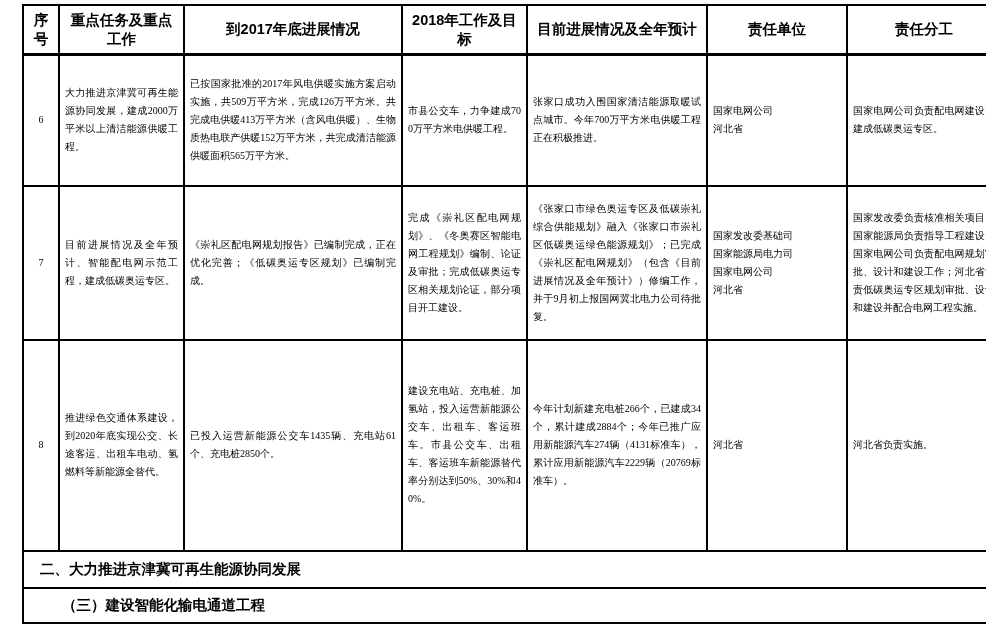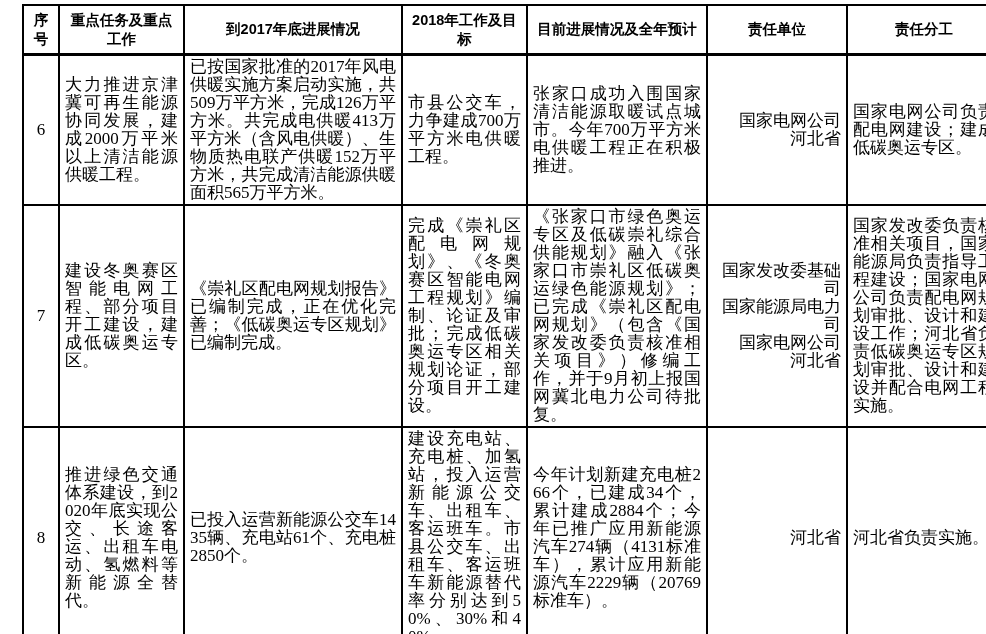--- a/index.html
+++ b/index.html
@@ -24,21 +24,21 @@
     width: 978px;
     border-collapse: collapse;
     table-layout: fixed;
     background: #ffffff;
   }
   table.doc-table th,
   table.doc-table td {
     border: 2px solid #000000;
     padding: 2px 5px;
     vertical-align: middle;
-    font-size: 17px;
+    font-size: 10px;
     line-height: 18px;
     word-break: break-all;
     overflow: hidden;
   }
   tr.header-row th {
     font-weight: bold;
     font-size: 14.5px;
     line-height: 19px;
     text-align: center;
     height: 43px;
@@ -46,21 +46,21 @@
     font-family: "Liberation Sans", "DejaVu Sans", sans-serif;
   }
   td.c-num {
     text-align: center;
   }
   td.c-just {
     text-align: justify;
     text-justify: inter-character;
   }
   td.c-unit {
-    text-align: right;
+    text-align: left;
     white-space: pre-line;
   }
   tr.row-6 { height: 131px; }
   tr.row-7 { height: 154px; }
   tr.row-8 { height: 211px; }
   tr.section-row td {
     font-weight: bold;
     font-size: 14.5px;
     font-family: "Liberation Sans", "DejaVu Sans", sans-serif;
     height: 31px;
@@ -109,24 +109,24 @@
         <td class="c-just">大力推进京津冀可再生能源协同发展，建成2000万平米以上清洁能源供暖工程。</td>
         <td class="c-just">已按国家批准的2017年风电供暖实施方案启动实施，共509万平方米，完成126万平方米。共完成电供暖413万平方米（含风电供暖）、生物质热电联产供暖152万平方米，共完成清洁能源供暖面积565万平方米。</td>
         <td class="c-just">市县公交车，力争建成700万平方米电供暖工程。</td>
         <td class="c-just">张家口成功入围国家清洁能源取暖试点城市。今年700万平方米电供暖工程正在积极推进。</td>
         <td class="c-unit">国家电网公司
 河北省</td>
         <td class="c-just">国家电网公司负责配电网建设；建成低碳奥运专区。</td>
       </tr>
       <tr class="row-7">
         <td class="c-num">7</td>
-        <td class="c-just">建设冬奥赛区智能电网工程、部分项目开工建设，建成低碳奥运专区。</td>
+        <td class="c-just">目前进展情况及全年预计、智能配电网示范工程，建成低碳奥运专区。</td>
         <td class="c-just">《崇礼区配电网规划报告》已编制完成，正在优化完善；《低碳奥运专区规划》已编制完成。</td>
         <td class="c-just">完成《崇礼区配电网规划》、《冬奥赛区智能电网工程规划》编制、论证及审批；完成低碳奥运专区相关规划论证，部分项目开工建设。</td>
-        <td class="c-just">《张家口市绿色奥运专区及低碳崇礼综合供能规划》融入《张家口市崇礼区低碳奥运绿色能源规划》；已完成《崇礼区配电网规划》（包含《国家发改委负责核准相关项目》）修编工作，并于9月初上报国网冀北电力公司待批复。</td>
+        <td class="c-just">《张家口市绿色奥运专区及低碳崇礼综合供能规划》融入《张家口市崇礼区低碳奥运绿色能源规划》；已完成《崇礼区配电网规划》（包含《目前进展情况及全年预计》）修编工作，并于9月初上报国网冀北电力公司待批复。</td>
         <td class="c-unit">国家发改委基础司
 国家能源局电力司
 国家电网公司
 河北省</td>
         <td class="c-just">国家发改委负责核准相关项目，国家能源局负责指导工程建设；国家电网公司负责配电网规划审批、设计和建设工作；河北省负责低碳奥运专区规划审批、设计和建设并配合电网工程实施。</td>
       </tr>
       <tr class="row-8">
         <td class="c-num">8</td>
         <td class="c-just">推进绿色交通体系建设，到2020年底实现公交、长途客运、出租车电动、氢燃料等新能源全替代。</td>
         <td class="c-just">已投入运营新能源公交车1435辆、充电站61个、充电桩2850个。</td>

